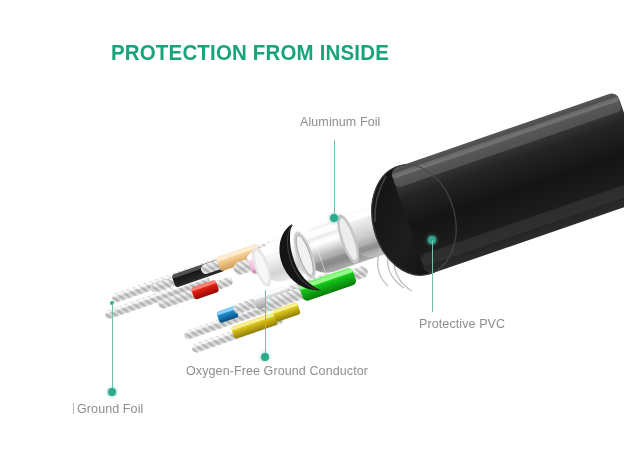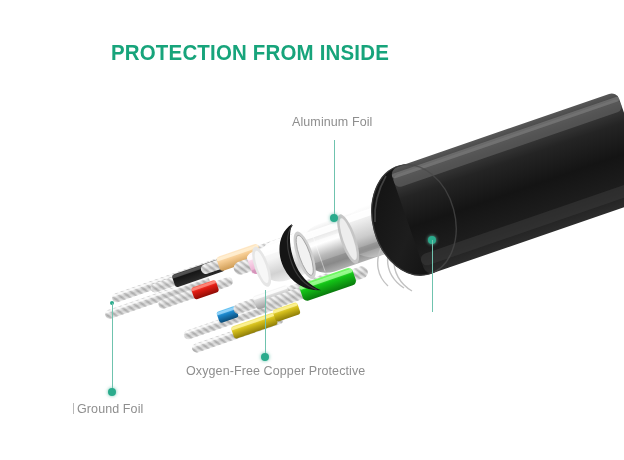--- a/index.html
+++ b/index.html
@@ -36,21 +36,21 @@
   
   .callout-label {
     position: absolute;
     font-family: "Liberation Sans", sans-serif;
     font-size: 12.5px;
     font-weight: 400;
     color: #8e8e8e;
     white-space: nowrap;
     letter-spacing: 0.1px;
   }
-  #label-aluminum-foil { left: 292px; top: 115px; }
+  #label-aluminum-foil { left: 300px; top: 115px; }
   #label-ofc          { left: 186px; top: 364px; }
   #label-pvc          { left: 419px; top: 317px; }
   #label-ground       { left: 77px;  top: 402px; }
   #ground-tick {
     position: absolute;
     left: 73px;
     top: 403px;
     width: 1px;
     height: 11px;
     background: #b9b9b9;
@@ -437,24 +437,25 @@
   </svg>
 
   <div id="title">PROTECTION FROM INSIDE</div>
 
   <div class="leader-line" id="leader-foil-line"></div>
   <div class="leader-dot" id="leader-foil-dot"></div>
   <div class="callout-label" id="label-aluminum-foil">Aluminum Foil</div>
 
   <div class="leader-dot" id="leader-pvc-dot"></div>
   <div class="leader-line" id="leader-pvc-line"></div>
+  <div class="callout-label" id="label-pvc">Protective PVC</div>
 
   <div class="leader-line" id="leader-ofc-line"></div>
   <div class="leader-dot" id="leader-ofc-dot"></div>
-  <div class="callout-label" id="label-ofc">Oxygen-Free Copper Protective</div>
+  <div class="callout-label" id="label-ofc">Oxygen-Free Ground Conductor</div>
 
   <div id="leader-ground-dot2"></div>
   <div class="leader-line" id="leader-ground-line"></div>
   <div class="leader-dot" id="leader-ground-dot"></div>
   <div id="ground-tick"></div>
   <div class="callout-label" id="label-ground">Ground Foil</div>
 
 </div>
 
 </body></html>

